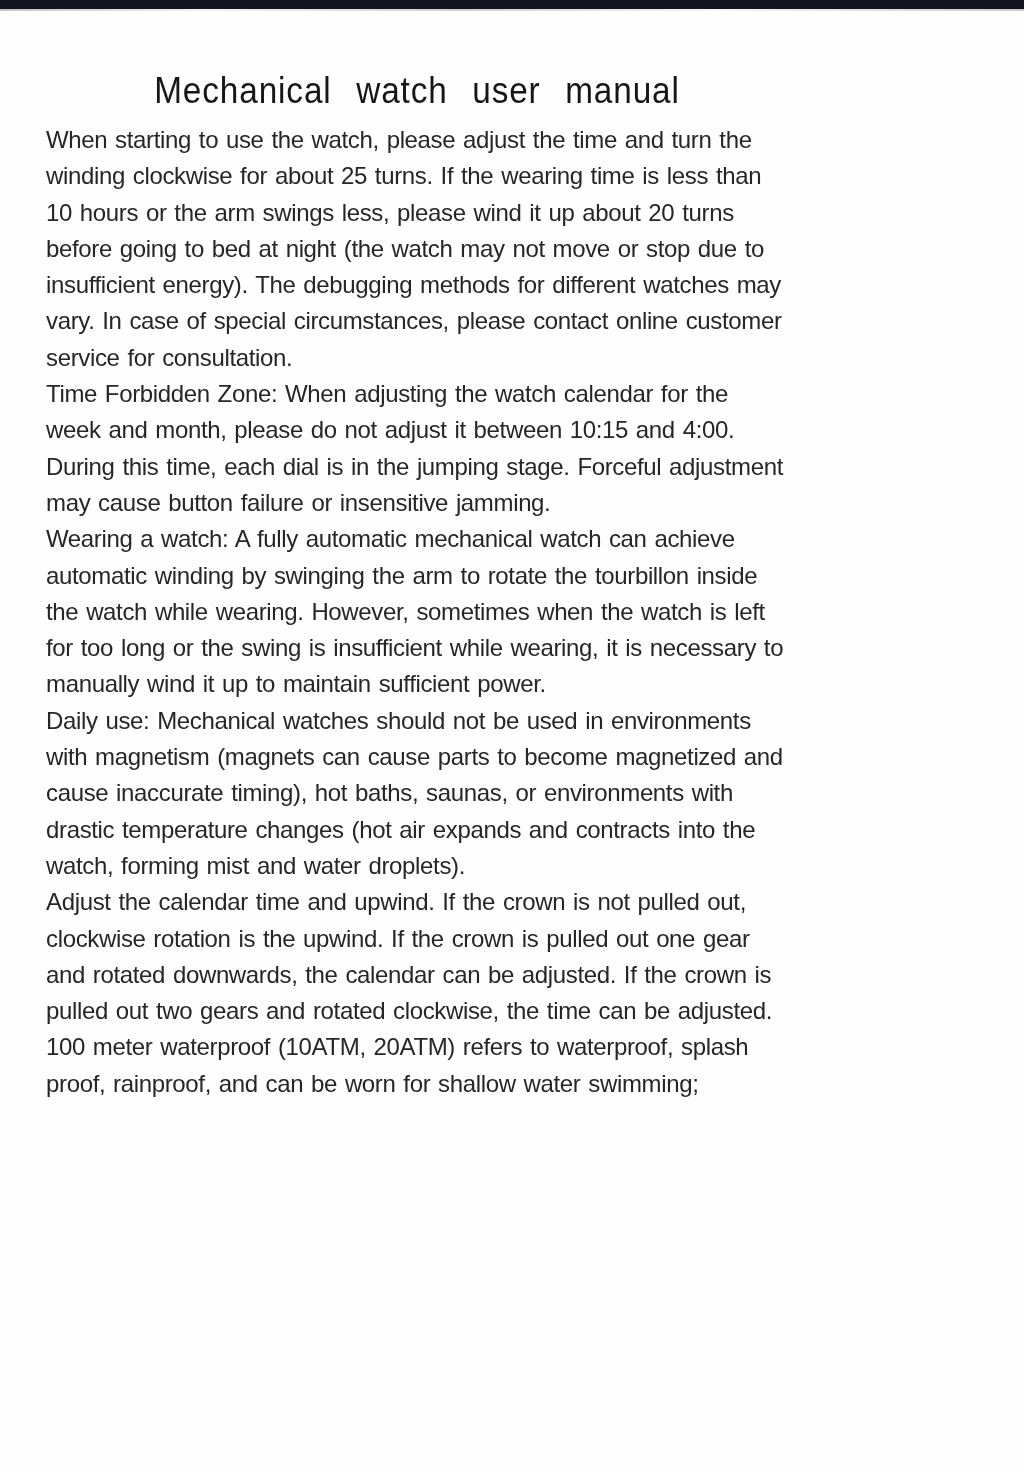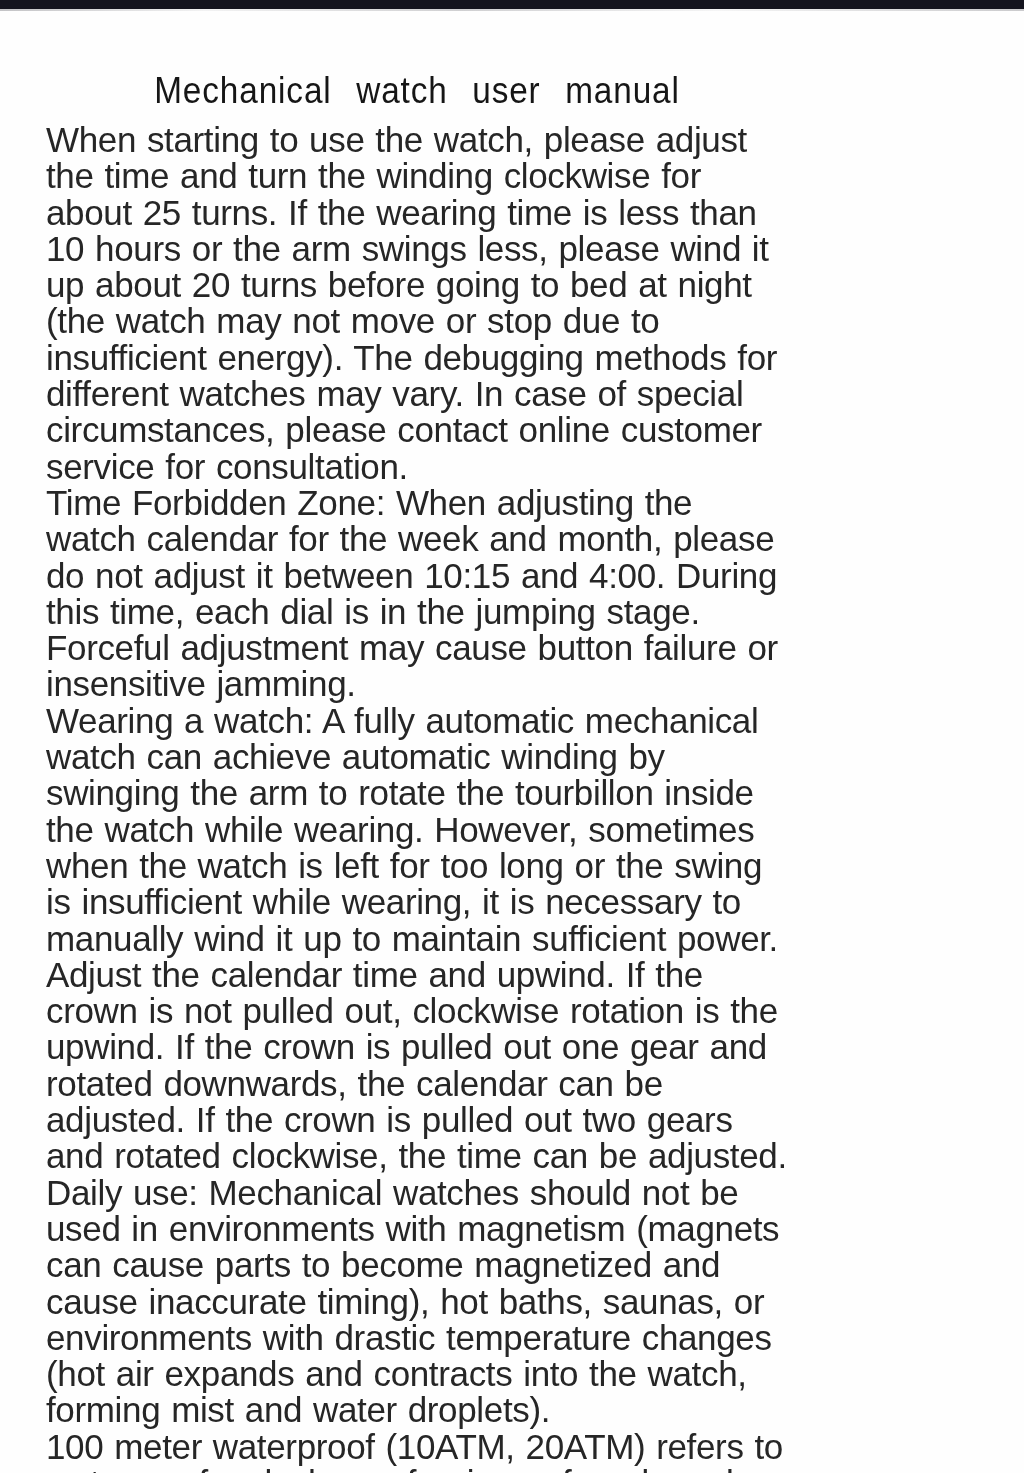--- a/index.html
+++ b/index.html
@@ -53,38 +53,38 @@
     word-spacing: 16px;
     transform: scaleX(0.90);
     transform-origin: 50% 50%;
     white-space: nowrap;
   }
   .body-text {
     margin: 0 36px 0 38px;
   }
   .body-text p {
     margin: 0;
-    font-size: 35px;
+    font-size: 24px;
     line-height: 36.3px;
     font-weight: 400;
     color: #262626;
     letter-spacing: -0.35px;
     word-spacing: 1.5px;
     text-align: left;
   }
 </style>
 </head>
 <body>
 
 <div class="scan-edge-bar"></div>
 
 <div class="page">
   <h1 class="page-title">Mechanical watch user manual</h1>
 
   <div class="body-text">
     <p>When starting to use the watch, please adjust the time and turn the winding clockwise for about 25 turns. If the wearing time is less than 10 hours or the arm swings less, please wind it up about 20 turns before going to bed at night (the watch may not move or stop due to insufficient energy). The debugging methods for different watches may vary. In case of special circumstances, please contact online customer service for consultation.</p>
     <p>Time Forbidden Zone: When adjusting the watch calendar for the week and month, please do not adjust it between 10:15 and 4:00. During this time, each dial is in the jumping stage. Forceful adjustment may cause button failure or insensitive jamming.</p>
     <p>Wearing a watch: A fully automatic mechanical watch can achieve automatic winding by swinging the arm to rotate the tourbillon inside the watch while wearing. However, sometimes when the watch is left for too long or the swing is insufficient while wearing, it is necessary to manually wind it up to maintain sufficient power.</p>
+    <p>Daily use: Mechanical watches should not be used in environments with magnetism (magnets can cause parts to become magnetized and cause inaccurate timing), hot baths, saunas, or environments with drastic temperature changes (hot air expands and contracts into the watch, forming mist and water droplets).</p>
     <p>Adjust the calendar time and upwind. If the crown is not pulled out, clockwise rotation is the upwind. If the crown is pulled out one gear and rotated downwards, the calendar can be adjusted. If the crown is pulled out two gears and rotated clockwise, the time can be adjusted.</p>
-    <p>Daily use: Mechanical watches should not be used in environments with magnetism (magnets can cause parts to become magnetized and cause inaccurate timing), hot baths, saunas, or environments with drastic temperature changes (hot air expands and contracts into the watch, forming mist and water droplets).</p>
     <p>100 meter waterproof (10ATM, 20ATM) refers to waterproof, splash proof, rainproof, and can be worn for shallow water swimming;</p>
   </div>
 </div>
 
 </body></html>

